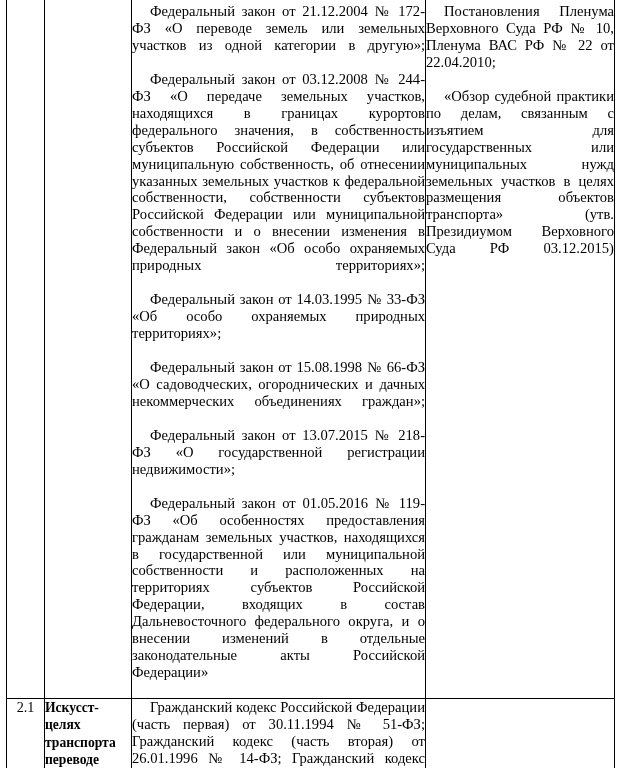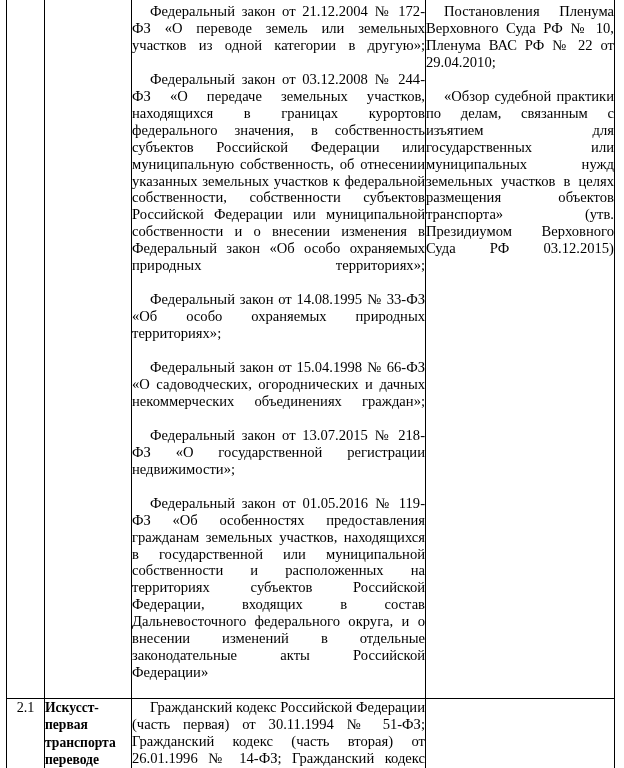--- a/index.html
+++ b/index.html
@@ -99,39 +99,39 @@
 
       <tr class="row-continued">
 
         <td class="cell-num"></td>
 
         <td class="cell-name"></td>
 
         <td class="cell-body tight">
           <p class="para just-all">Федеральный закон от 21.12.2004 № 172-ФЗ «О переводе земель или земельных участков из одной категории в другую»;</p>
           <p class="para just-all">Федеральный закон от 03.12.2008 № 244-ФЗ «О передаче земельных участков, находящихся в границах курортов федерального значения, в собственность субъектов Российской Федерации или муниципальную собственность, об отнесении указанных земельных участков к федеральной собственности, собственности субъектов Российской Федерации или муниципальной собственности и о внесении изменения в Федеральный закон «Об особо охраняемых природных территориях»;</p>
-          <p class="para just-all">Федеральный закон от 14.08.1995 № 33-ФЗ «Об особо охраняемых природных территориях»;</p>
-          <p class="para just-all">Федеральный закон от 15.04.1998 № 66-ФЗ «О садоводческих, огороднических и дачных некоммерческих объединениях граждан»;</p>
+          <p class="para just-all">Федеральный закон от 14.03.1995 № 33-ФЗ «Об особо охраняемых природных территориях»;</p>
+          <p class="para just-all">Федеральный закон от 15.08.1998 № 66-ФЗ «О садоводческих, огороднических и дачных некоммерческих объединениях граждан»;</p>
           <p class="para just-all">Федеральный закон от 13.07.2015 № 218-ФЗ «О государственной регистрации недвижимости»;</p>
           <p class="para just-all">Федеральный закон от 01.05.2016 № 119-ФЗ «Об особенностях предоставления гражданам земельных участков, находящихся в государственной или муниципальной собственности и расположенных на территориях субъектов Российской Федерации, входящих в состав Дальневосточного федерального округа, и о внесении изменений в отдельные законодательные акты Российской Федерации»</p>
         </td>
 
         <td class="cell-body tight">
-          <p class="para just-all">Постановления Пленума Верховного Суда РФ № 10, Пленума ВАС РФ № 22 от 29.04.2010;</p>
+          <p class="para just-all">Постановления Пленума Верховного Суда РФ № 10, Пленума ВАС РФ № 22 от 22.04.2010;</p>
           <p class="para just-all">«Обзор судебной практики по делам, связанным с изъятием для государственных или муниципальных нужд земельных участков в целях размещения объектов транспорта» (утв. Президиумом Верховного Суда РФ 03.12.2015)</p>
         </td>
       </tr>
 
       <tr class="row-new row-last">
 
         <td class="cell-num">2.1</td>
 
         <td class="cell-name">
           <span>Искусст-</span><br>
-          <span>первая</span><br>
+          <span>целях</span><br>
           <span>транспорта</span><br>
           <span>переводе</span>
         </td>
 
         <td class="cell-body">
           <p class="para just-all">Гражданский кодекс Российской Федерации (часть первая) от 30.11.1994 № 51-ФЗ; Гражданский кодекс (часть вторая) от 26.01.1996 № 14-ФЗ; Гражданский кодекс (часть третья) от 26.11.2001 № 146-ФЗ;</p>
         </td>
 
         <td class="cell-body"></td>
       </tr>

